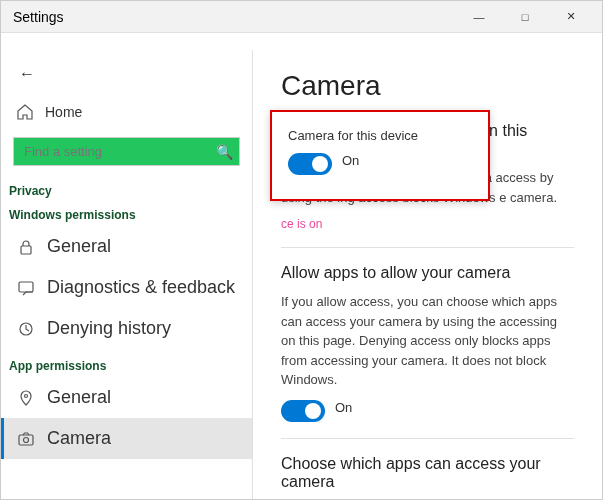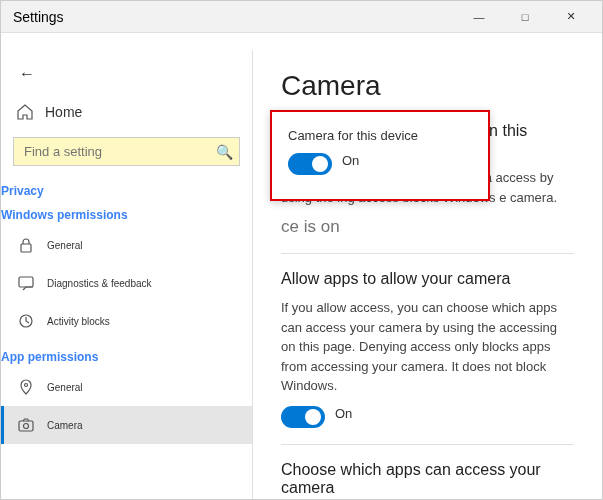--- a/index.html
+++ b/index.html
@@ -93,45 +93,45 @@
     .sidebar-search {
       margin: 4px 12px 8px 12px;
       position: relative;
     }
     .sidebar-search input {
       width: 100%;
       padding: 6px 32px 6px 10px;
       border: 1px solid #ccc;
       font-size: 13px;
       color: #333;
-      background: #fef9c3;
+      background: #22c55e;
       outline: none;
     }
     .search-icon-btn {
       position: absolute;
       right: 6px;
       top: 50%;
       transform: translateY(-50%);
       color: #555;
       font-size: 14px;
     }
     .sidebar-section-header {
-      padding: 10px 16px 4px 0;
+      padding: 10px 16px 4px 8px;
       font-size: 12px;
       font-weight: 600;
-      color: #3b82f6;
+      color: #14532d;
     }
     .sidebar-item {
       display: flex;
       align-items: center;
       padding: 10px 16px;
       gap: 12px;
       cursor: pointer;
       color: #333;
-      font-size: 10px;
+      font-size: 18px;
     }
     .sidebar-item.active {
       background: #e5e5e5;
       border-left: 3px solid #0078d4;
       padding-left: 13px;
     }
     .sidebar-item .icon {
       width: 18px;
       height: 18px;
       color: #555;
@@ -160,22 +160,22 @@
       color: #222;
       margin-bottom: 10px;
     }
     .section-text {
       font-size: 13px;
       color: #444;
       line-height: 1.5;
       margin-bottom: 10px;
     }
     .status-text {
-      font-size: 17px;
-      color: #737373;
+      font-size: 12px;
+      color: #ec4899;
       margin-bottom: 10px;
     }
     .change-btn {
       padding: 6px 18px;
       background: #e0e0e0;
       border: none;
       font-size: 13px;
       color: #333;
       cursor: pointer;
       margin-bottom: 20px;
@@ -296,21 +296,21 @@
         <span>Diagnostics &amp; feedback</span>
       </div>
 
       <div class="sidebar-item">
         <span class="icon">
           <svg width="16" height="16" viewBox="0 0 16 16" fill="none">
               <circle cx="8" cy="8" r="6" stroke="#555" stroke-width="1.2" fill="none"></circle>
               <polyline points="8,4 8,8 11,10" stroke="#555" stroke-width="1.2" fill="none"></polyline>
             </svg>
         </span>
-        <span>Activity blocks</span>
+        <span>Denying history</span>
       </div>
 
       <div class="sidebar-section-header" style="padding-top:10px">App permissions</div>
 
       <div class="sidebar-item">
         <span class="icon">
           <svg width="16" height="16" viewBox="0 0 16 16" fill="none">
               <path d="M8 1a5 5 0 015 5c0 4-5 9-5 9S3 10 3 6a5 5 0 015-5z" stroke="#555" stroke-width="1.2" fill="none"></path>
               <circle cx="8" cy="6" r="1.5" stroke="#555" stroke-width="1.2" fill="none"></circle>
             </svg>

